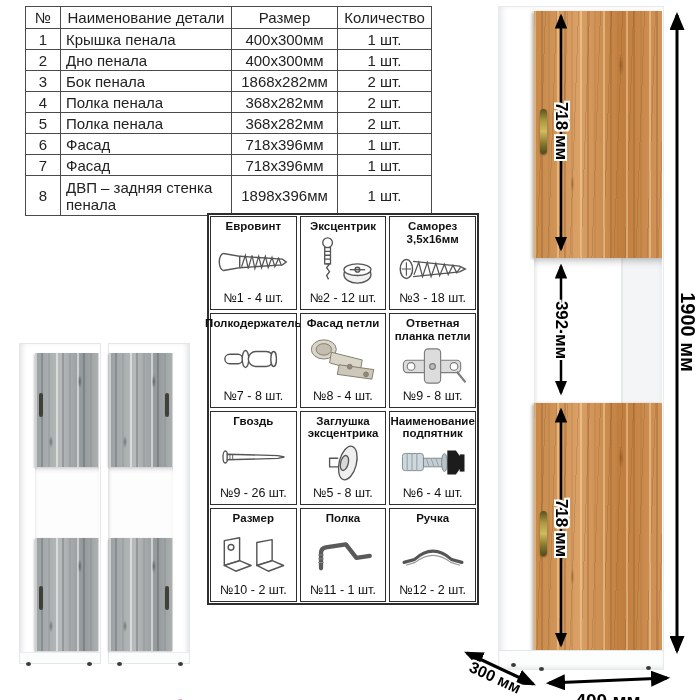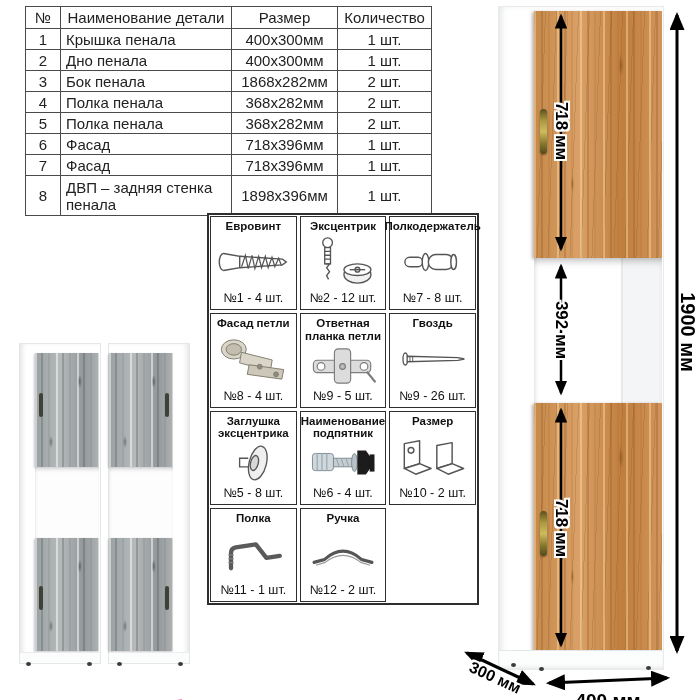--- a/index.html
+++ b/index.html
@@ -202,20 +202,34 @@
             <ellipse cx="53" cy="40" rx="14" ry="9" fill="#f1f1f1"></ellipse>
             <ellipse cx="53" cy="35" rx="14" ry="6" fill="#fff"></ellipse>
             <circle cx="53" cy="35" r="2.5" fill="#ddd"></circle>
             <path d="M45 35 h16" fill="none"></path>
           </g>
         </svg>
       </div>
       <div class="hw-count">№2 - 12 шт.</div>
     </div>
 
+    <div class="cell">
+      <div class="hw-title">Саморез 3,5х16мм</div>
+      <div class="hw-icon">
+        <svg viewBox="0 0 76 40" width="74" height="38">
+          <g fill="#fff" stroke="#555" stroke-width="1.5">
+            <ellipse cx="10" cy="20" rx="6.5" ry="10"></ellipse>
+            <path d="M10 13 v14 M5 20 h10" stroke-width="1.2"></path>
+            <path d="M17 12 L66 17 L72 20 L66 23 L17 28" fill="none"></path>
+          </g>
+          <path d="M18 26 L23 13 L27 28 L32 13 L36 28 L41 14 L45 27 L50 15 L54 26 L59 16 L63 24 L67 18" fill="none" stroke="#555" stroke-width="1.3"></path>
+        </svg>
+      </div>
+      <div class="hw-count">№3 - 18 шт.</div>
+    </div>
 
     <div class="cell">
       <div class="hw-title">Полкодержатель</div>
       <div class="hw-icon">
         <svg viewBox="0 0 76 32" width="74" height="30">
           <g fill="#fff" stroke="#555" stroke-width="1.5">
             <rect x="8" y="11" width="19" height="10" rx="5"></rect>
             <ellipse cx="30" cy="16" rx="3.5" ry="9"></ellipse>
             <rect x="33" y="8" width="27" height="16" rx="8"></rect>
             <ellipse cx="60" cy="16" rx="3" ry="8"></ellipse>
@@ -249,21 +263,21 @@
           <g fill="#dcdcdc" stroke="#7c7c7c" stroke-width="1.2">
             <rect x="7" y="16" width="60" height="13" rx="4"></rect>
             <rect x="29" y="4" width="17" height="36" rx="4"></rect>
             <circle cx="15" cy="22.5" r="4" fill="#fff"></circle>
             <circle cx="60" cy="22.5" r="4" fill="#fff"></circle>
             <circle cx="37.5" cy="22.5" r="3" fill="#bdbdbd"></circle>
           </g>
           <path d="M63 28 l9 11" stroke="#7c7c7c" stroke-width="2.2"></path>
         </svg>
       </div>
-      <div class="hw-count">№9 - 5 шт.</div>
+      <div class="hw-count">№9 - 8 шт.</div>
     </div>
 
     <div class="cell">
       <div class="hw-title">Гвоздь</div>
       <div class="hw-icon">
         <svg viewBox="0 0 76 26" width="74" height="24">
           <g fill="#fff" stroke="#555" stroke-width="1.4">
             <ellipse cx="8" cy="13" rx="2.5" ry="6.5"></ellipse>
             <path d="M10 10 L65 11.5 L72 13 L65 14.5 L10 16 Z"></path>
             <path d="M13 10 v6 M16 10 v6" stroke-width="1"></path>

